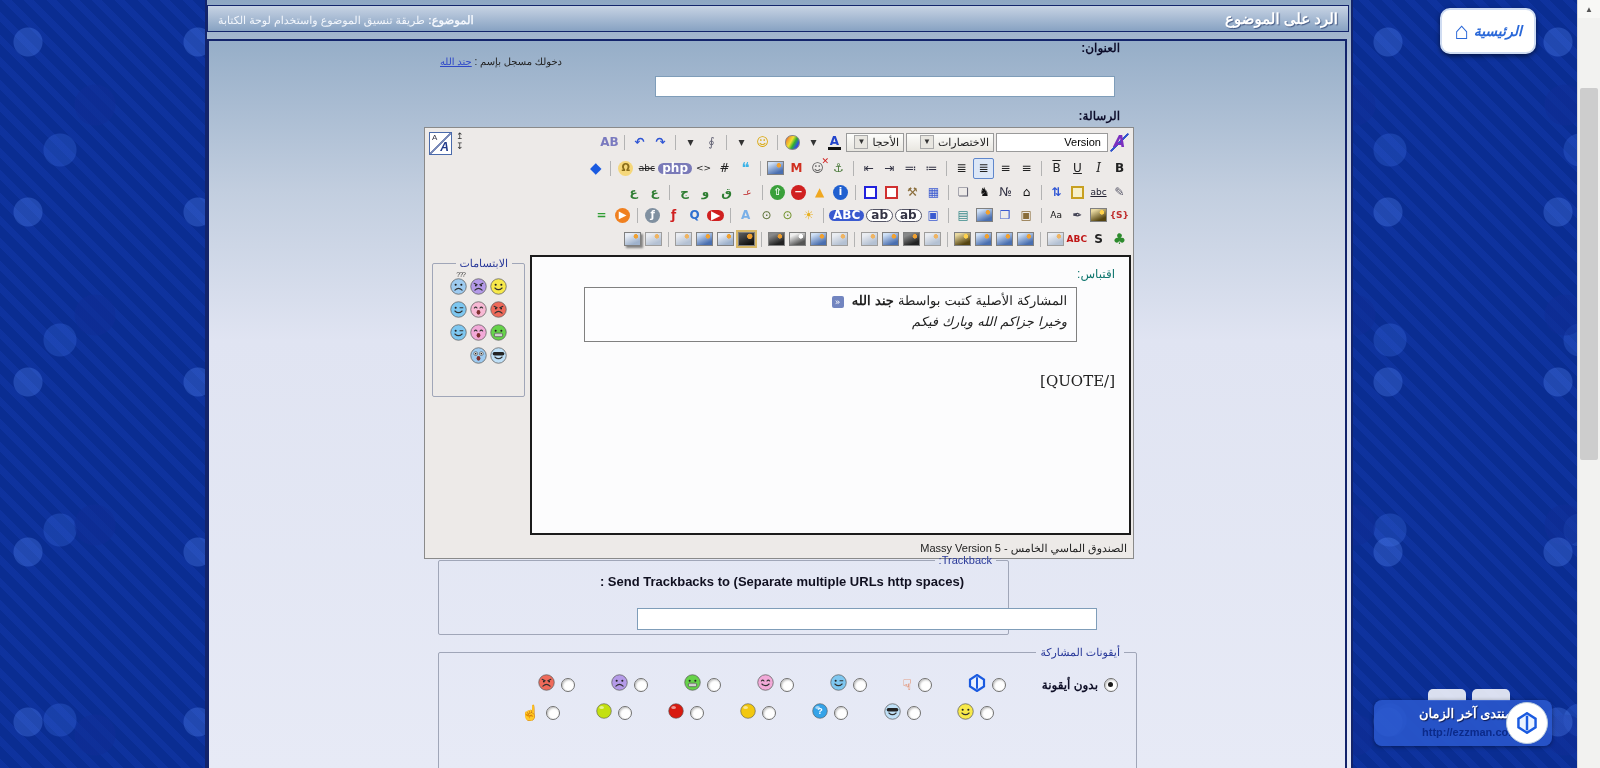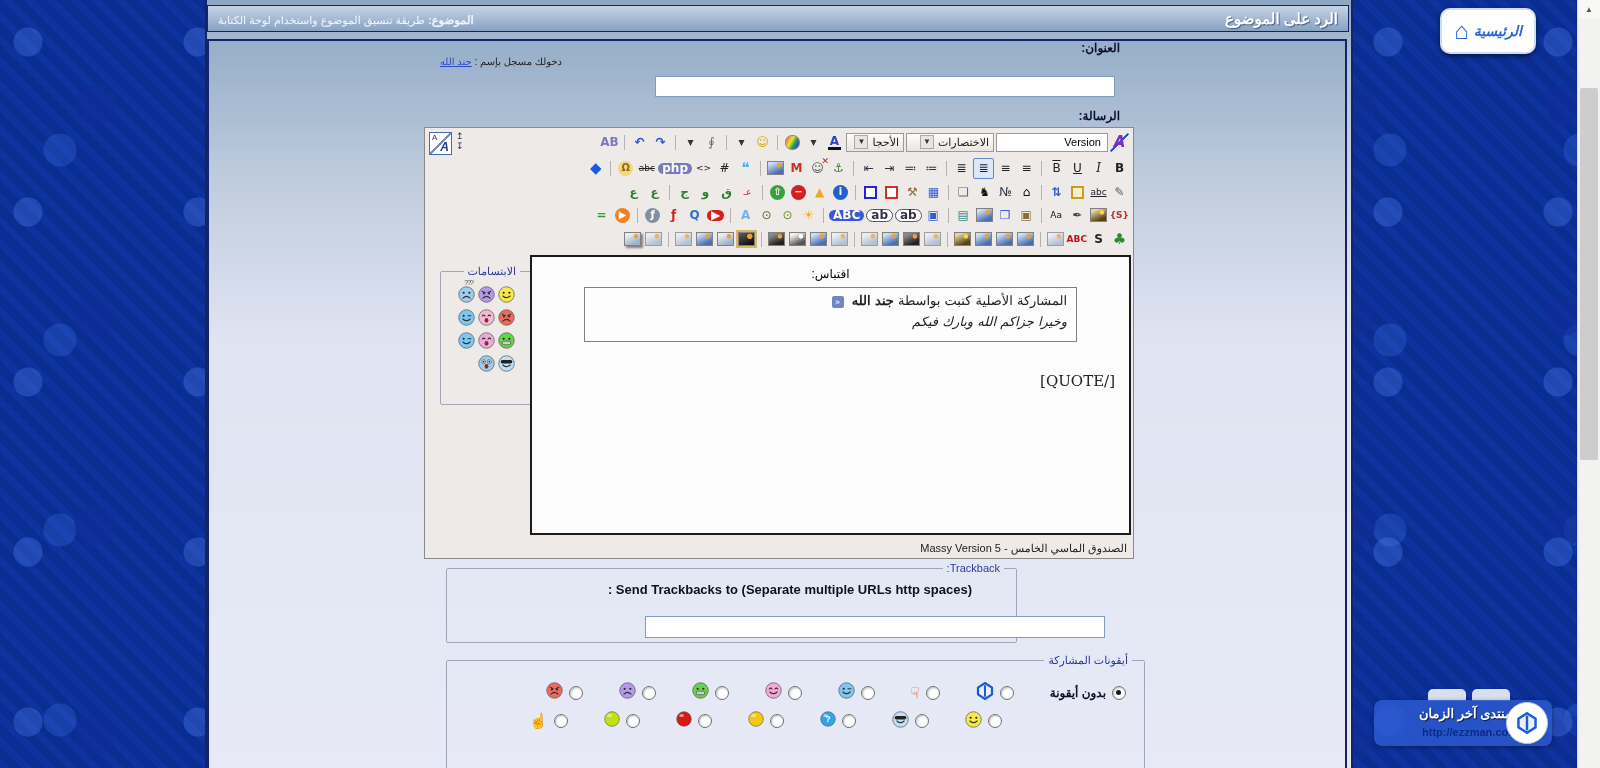--- a/index.html
+++ b/index.html
@@ -70,31 +70,31 @@
   .t-blur{filter:blur(.6px)}
   .t-shadow{box-shadow:2px 2px 2px rgba(0,0,0,.45)}
   .t-sel{background-image:radial-gradient(circle at 72% 28%, #f0a030 0 2.4px, transparent 3px),linear-gradient(155deg,#555 10%,#101010 85%);outline:2px solid #d8b868}
   .boxic{width:13px;height:13px;display:inline-block;box-sizing:border-box}
   .pill{font-size:12px;font-weight:bold;border-radius:7px;padding:1px 4px;line-height:9px}
   .circ{width:15px;height:15px;border-radius:50%;display:flex;align-items:center;justify-content:center;
        font-size:10px;font-weight:bold;line-height:1}
   .xwrap{position:relative}
   .xwrap .xmark{position:absolute;right:-2px;top:-3px;color:#d02020;font-size:9px;font-weight:bold}
   
-  fieldset{border:1px solid #a0a6b8;border-radius:2px;direction:rtl;margin:8px;box-sizing:border-box}
+  fieldset{border:1px solid #a0a6b8;border-radius:2px;direction:rtl;margin:0;box-sizing:border-box}
   legend{font-size:11px;color:#2a3a9a;padding:0 4px}
   .smfs{position:absolute;left:7px;top:129px;width:93px;height:140px;background:#edeae8}
   .smgrid{display:grid;grid-template-columns:repeat(3,1fr);row-gap:6px;justify-items:center;padding:2px 4px;direction:ltr}
   .smitem{cursor:pointer;position:relative;width:17px;height:17px}
   .qqq{position:absolute;left:6px;top:-7px;font-size:7px;color:#444;letter-spacing:-1px}
   
   .content{position:absolute;left:105px;top:127px;width:601px;height:280px;background:#fcfcfd;
        border:2px solid #1b1b1b;box-sizing:border-box;direction:rtl;overflow:hidden}
   .qtag{font-family:"DejaVu Serif",serif;font-size:15px;color:#222;text-align:right;margin:7px 12px 0;direction:rtl;unicode-bidi:plaintext}
-  .qcaption{font-size:12px;color:#000000;text-align:center;margin:10px 14px 0}
+  .qcaption{font-size:12px;color:#0f766e;text-align:right;margin:10px 14px 0}
   .qbox{margin:6px 52px 0 52px;border:1px solid #808080;background:#fdfdfe;padding:5px 9px 12px;
        font-family:"DejaVu Serif",serif;font-size:13px;color:#222;text-align:right}
   .qbox .go{display:inline-flex;align-items:center;justify-content:center;width:12px;height:12px;
        background:#7285c0;border-radius:2px;color:#fff;font-size:9px;margin-right:4px;cursor:pointer;vertical-align:middle}
   .qline2{font-style:italic;margin-top:6px}
   .qclose{font-family:"DejaVu Serif",serif;font-size:15px;color:#222;text-align:right;margin:30px 14px 0}
   .edfooter{position:absolute;right:6px;bottom:3px;font-size:11px;color:#222;direction:rtl}
   
   .fstb{position:absolute;left:229px;top:513px;width:571px;height:81px;background:transparent}
   .tblabel{font-size:13px;font-weight:bold;color:#101020;text-align:right;direction:rtl;padding:2px 32px 0 0}

